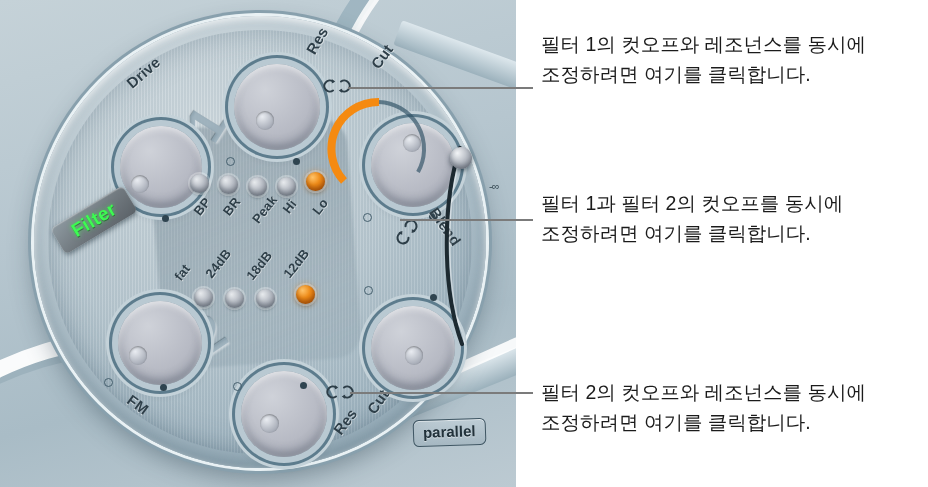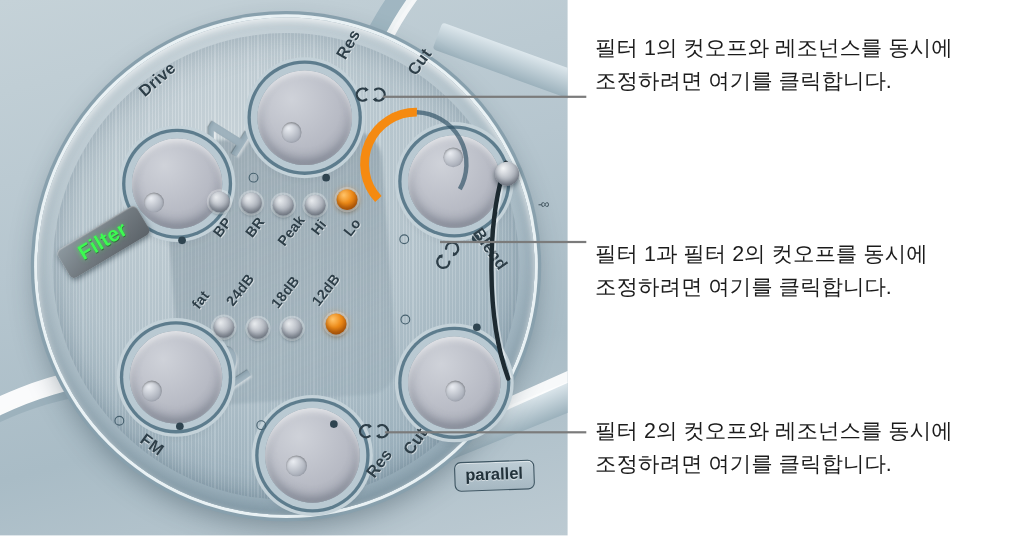--- a/index.html
+++ b/index.html
@@ -459,19 +459,19 @@
     </div>
   </div>
 
   <div class="leader" style="left:348px; top:87px;  width:185px;"></div>
   <div class="leader" style="left:400px; top:219px; width:133px;"></div>
   <div class="leader" style="left:350px; top:392px; width:183px;"></div>
 
   <div class="callout" style="left:541px; top:29px;  width:380px;">필터 1의 컷오프와 레조넌스를 동시에
 조정하려면 여기를 클릭합니다.</div>
 
-  <div class="callout" style="left:541px; top:216px; width:380px;">필터 1과 필터 2의 컷오프를 동시에
+  <div class="callout" style="left:541px; top:188px; width:380px;">필터 1과 필터 2의 컷오프를 동시에
 조정하려면 여기를 클릭합니다.</div>
 
   <div class="callout" style="left:541px; top:377px; width:380px;">필터 2의 컷오프와 레조넌스를 동시에
 조정하려면 여기를 클릭합니다.</div>
 
 </div>
 
 </body></html>

